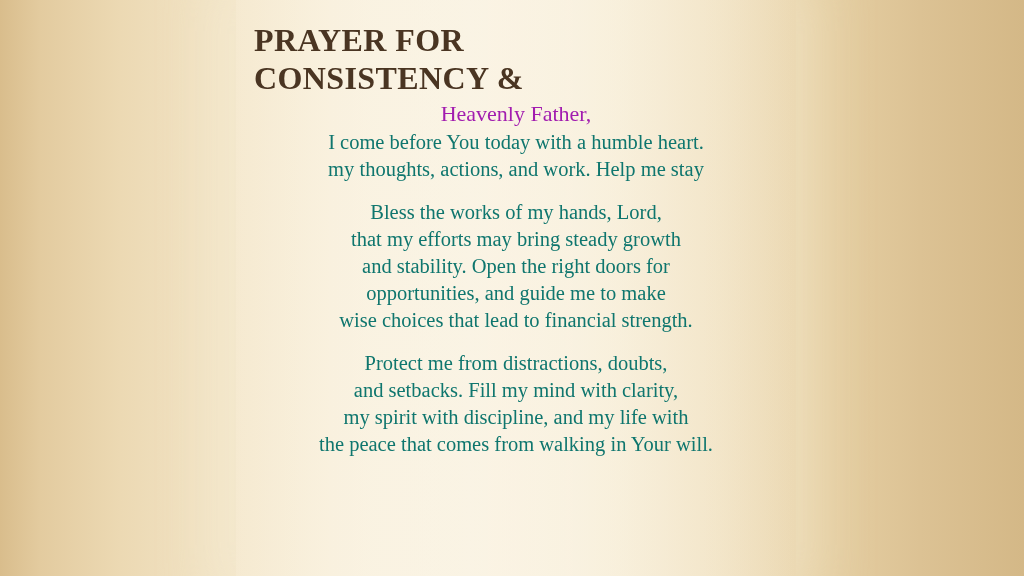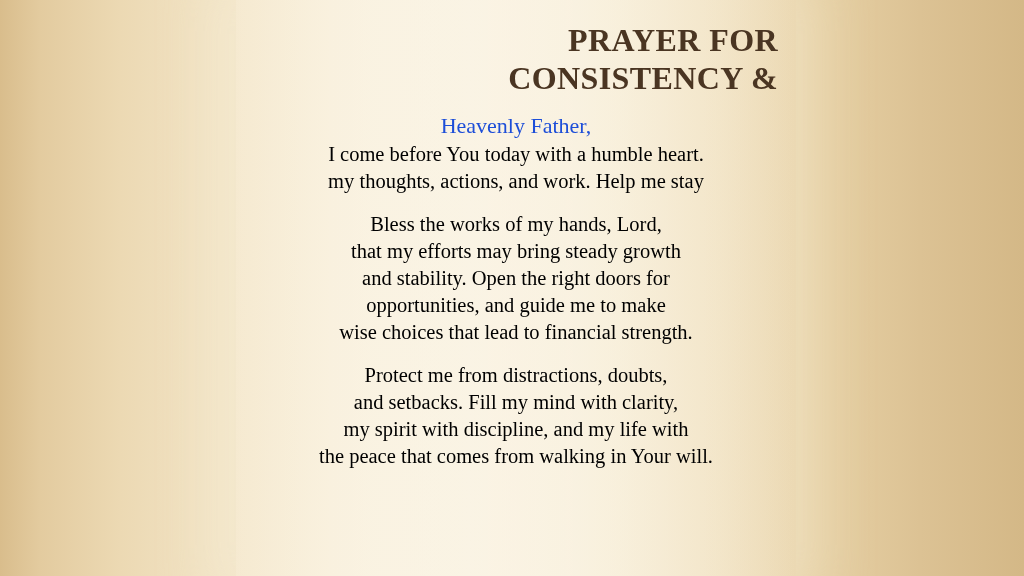--- a/index.html
+++ b/index.html
@@ -70,39 +70,39 @@
     text-align: center;
   }
 
   .title {
     font-family: "Liberation Serif", serif;
     font-weight: bold;
     font-size: 32px;
     line-height: 1.18;
     letter-spacing: 0.4px;
     color: #4a3522;
-    margin: 0 0 14px 0;
-    text-align: right;
+    margin: 0 0 2px 0;
+    text-align: left;
   }
   .title .line {
     display: block;
     white-space: nowrap;
   }
 
   .salutation {
     font-size: 22px;
     line-height: 1.25;
-    color: #1d4ed8;
+    color: #a21caf;
     margin: 0 0 2px 0;
   }
 
   .para {
     font-size: 20.5px;
     line-height: 1.32;
-    color: #000000;
+    color: #0f766e;
     margin: 0 0 16px 0;
   }
   .para .line {
     display: block;
     white-space: nowrap;
   }
   .para:last-child {
     margin-bottom: 0;
   }
 </style>

